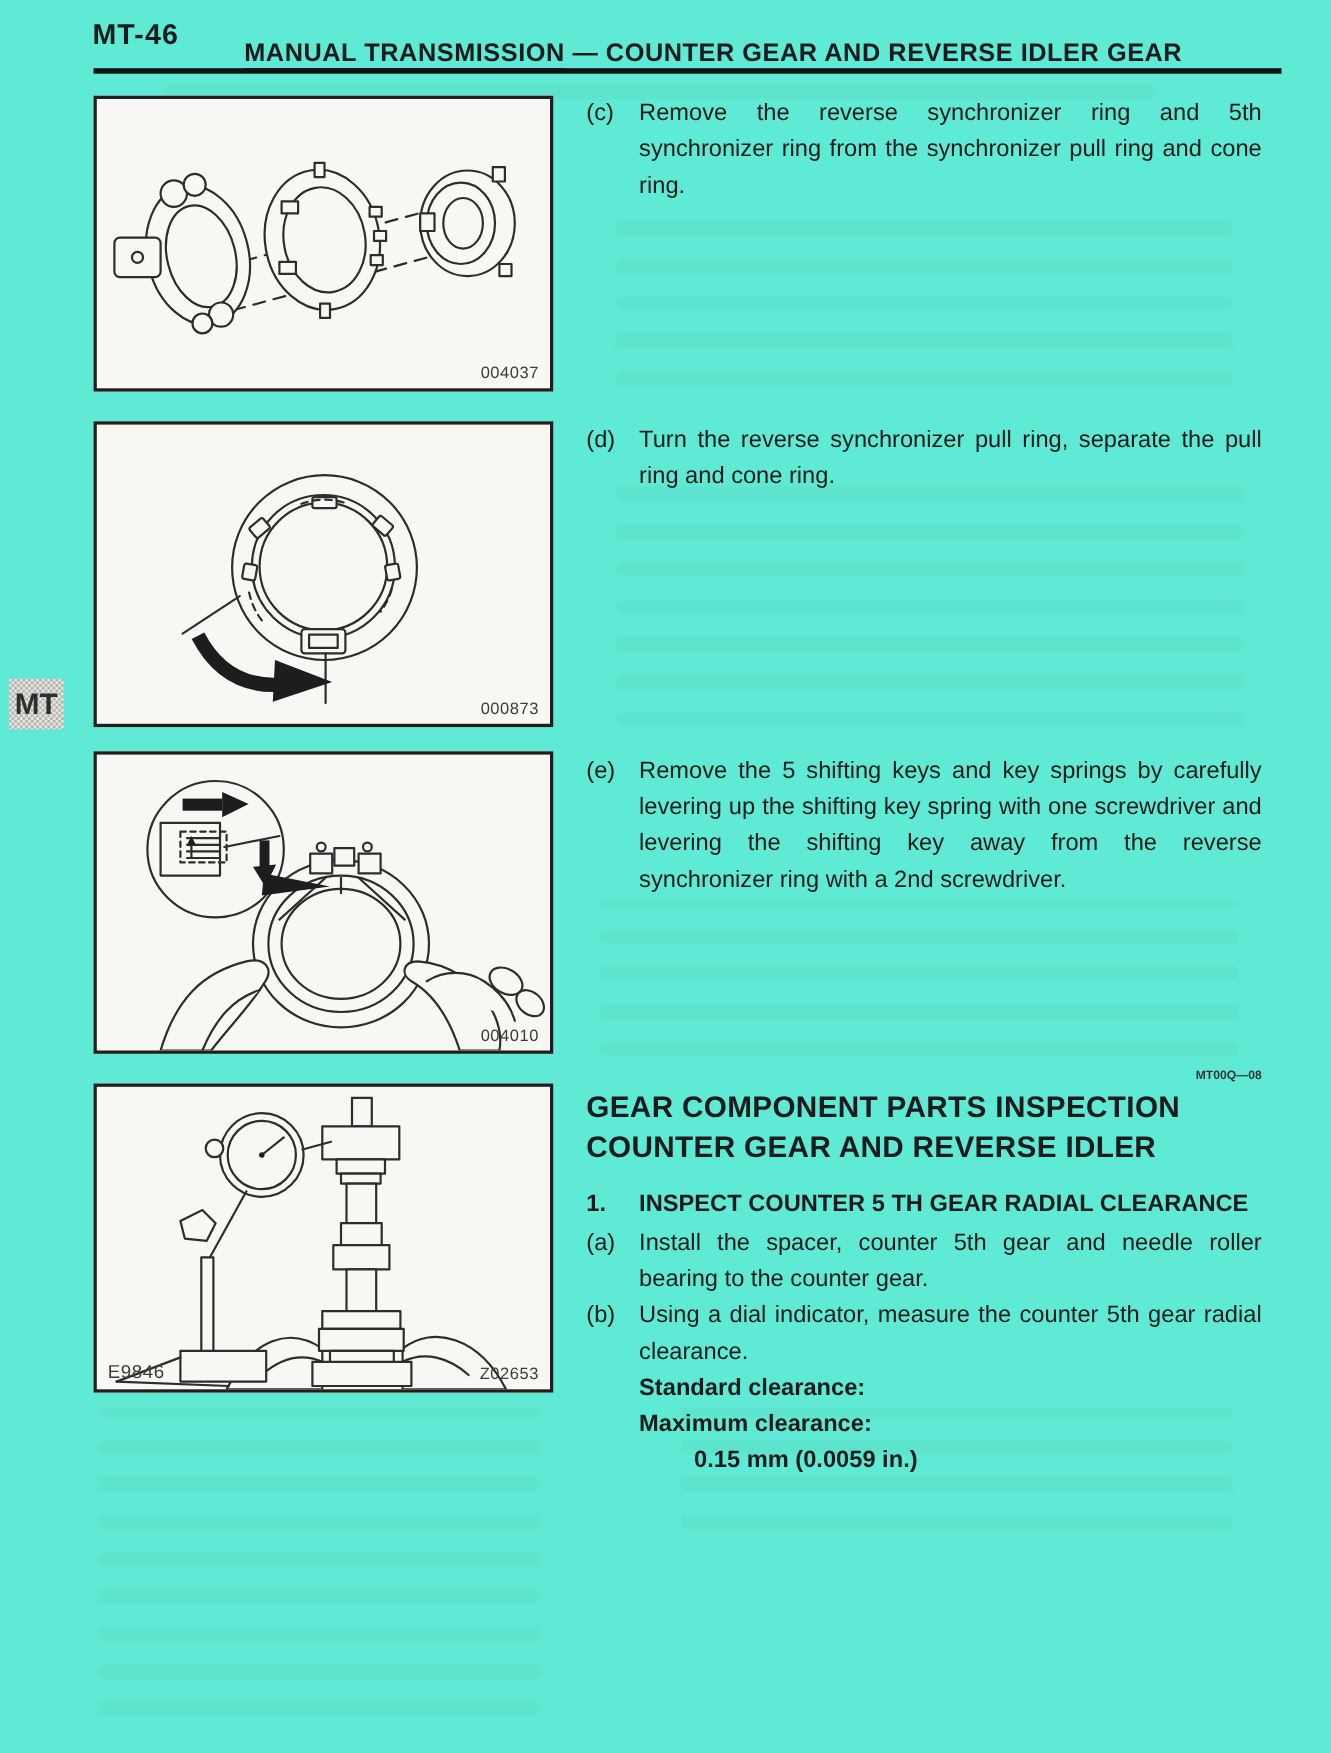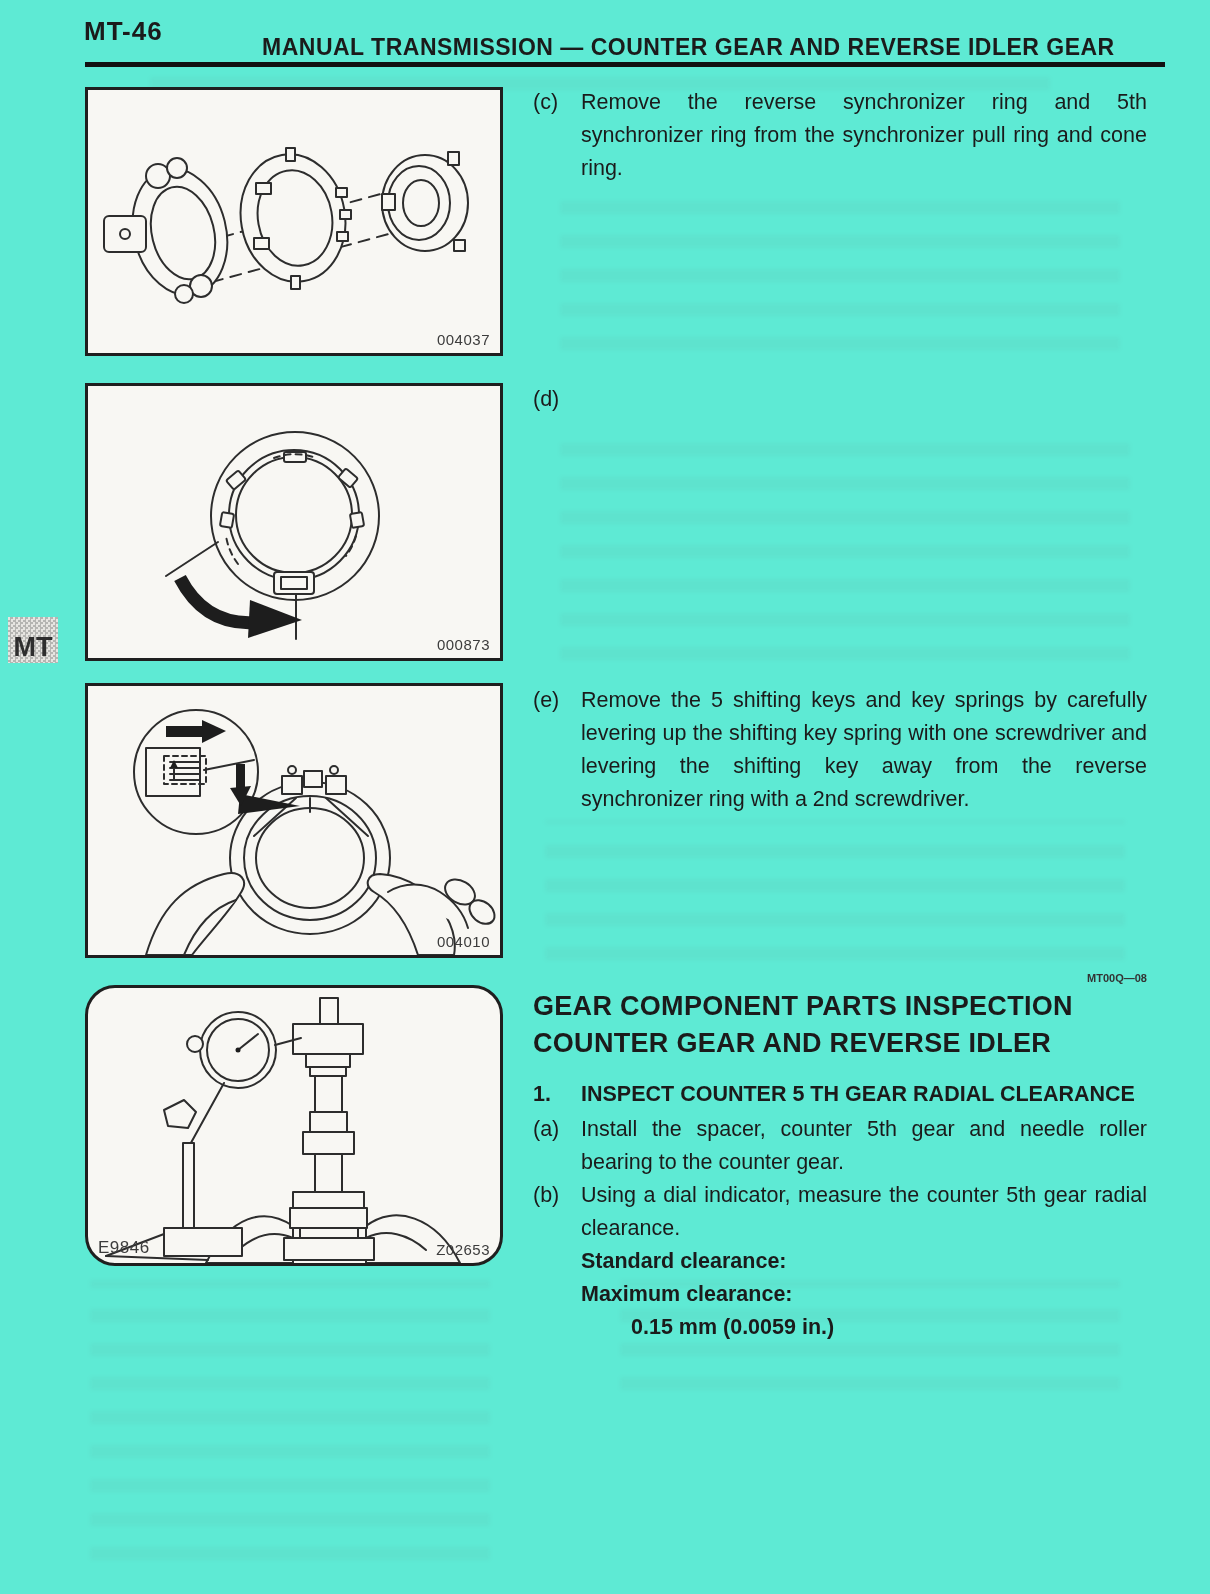--- a/index.html
+++ b/index.html
@@ -2,26 +2,26 @@
 <html><head>
 <meta charset="utf-8">
 <style>
   html,body{margin:0;padding:0;background:#e9e9e6;}
   .page{position:relative;width:1210px;height:1594px;background:#5eead4;
         font-family:"Liberation Sans","DejaVu Sans",sans-serif;color:#1b1b1b;overflow:hidden;}
   
   .pagenum{position:absolute;left:84px;top:16px;font-size:26px;font-weight:bold;letter-spacing:1px;}
   .header-title{position:absolute;left:222px;top:34px;width:930px;font-size:23px;font-weight:bold;
         letter-spacing:.5px;white-space:nowrap;}
-  .header-title .u{border-bottom:3px solid #000000;padding-bottom:2px;margin-left:40px;}
+  .header-title .u{border-bottom:3px solid #000000;padding-bottom:2px;}
   .header-rule{position:absolute;left:85px;top:62px;width:1080px;height:5px;background:#111;}
   
   .mt-tab{position:absolute;left:8px;top:617px;width:50px;height:46px;
         background-image:repeating-conic-gradient(#b5b5b2 0% 25%, #e6e5e1 0% 50%);
-        background-size:5px 5px;display:flex;align-items:flex-end;justify-content:center;
+        background-size:5px 5px;display:flex;align-items:center;justify-content:center;
         font-size:27px;font-weight:bold;color:#2e2e2e;filter:blur(.4px);}
   
   .figbox{position:absolute;left:85px;width:412px;border:3px solid #1f1f1f;background:#f8f7f3;}
   .figbox svg{display:block;width:100%;height:100%;}
   .figcode{position:absolute;font-size:15px;color:#3c3c3c;letter-spacing:.5px;}
   .figcode.br{right:10px;bottom:5px;}
   .figcode.bl{left:10px;bottom:5px;font-size:17px;}
   
   .col{position:absolute;left:533px;width:614px;font-size:21.5px;line-height:33px;text-align:justify;}
   .step{position:relative;padding-left:48px;}
@@ -163,21 +163,21 @@
 
       <rect class="blk" x="78" y="40" width="36" height="11"></rect>
       <polygon class="blk" points="114,34 138,45 114,57"></polygon>
 
       <rect class="blk" x="148" y="78" width="9" height="26"></rect>
       <polygon class="blk" points="142,102 153,120 163,100"></polygon>
     </svg>
     <span class="figcode br">004010</span>
   </div>
 
-  <div class="figbox" style="top:985px;height:275px;border-radius:30px;">
+  <div class="figbox" style="top:985px;height:275px;">
     <svg viewBox="0 0 412 275">
       <defs>
         <pattern id="hatch" patternUnits="userSpaceOnUse" width="8" height="8">
           <path d="M0 8 L8 0" stroke="#3a3a3a" stroke-width="1.6"></path>
         </pattern>
       </defs>
 
       <path class="skw" d="M 118 275 C 142 228 176 218 205 238 L 205 275 Z"></path>
       <path class="skw" d="M 278 275 L 278 238 C 306 216 348 228 372 275 Z"></path>
       <path class="sk" d="M 150 262 C 168 246 186 242 205 250"></path>
@@ -217,20 +217,21 @@
   <div class="col" style="top:86px;">
     <div class="step">
       <span class="lbl">(c)</span>
       <span>Remove the reverse synchronizer ring and 5th synchronizer ring from the synchronizer pull ring and cone ring.</span>
     </div>
   </div>
 
   <div class="col" style="top:383px;">
     <div class="step">
       <span class="lbl">(d)</span>
+      <span>Turn the reverse synchronizer pull ring, separate the pull ring and cone ring.</span>
     </div>
   </div>
 
   <div class="col" style="top:684px;">
     <div class="step">
       <span class="lbl">(e)</span>
       <span>Remove the 5 shifting keys and key springs by carefully levering up the shifting key spring with one screwdriver and levering the shifting key away from the reverse synchronizer ring with a 2nd screwdriver.</span>
     </div>
   </div>
 

